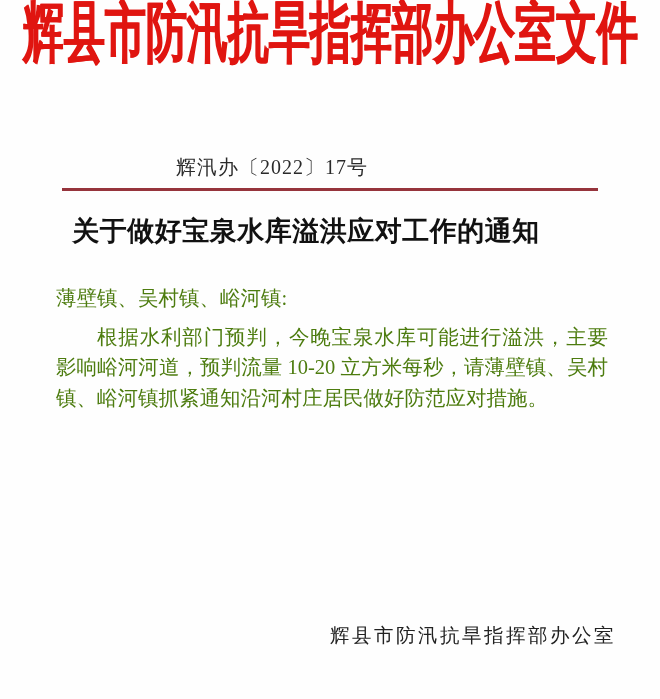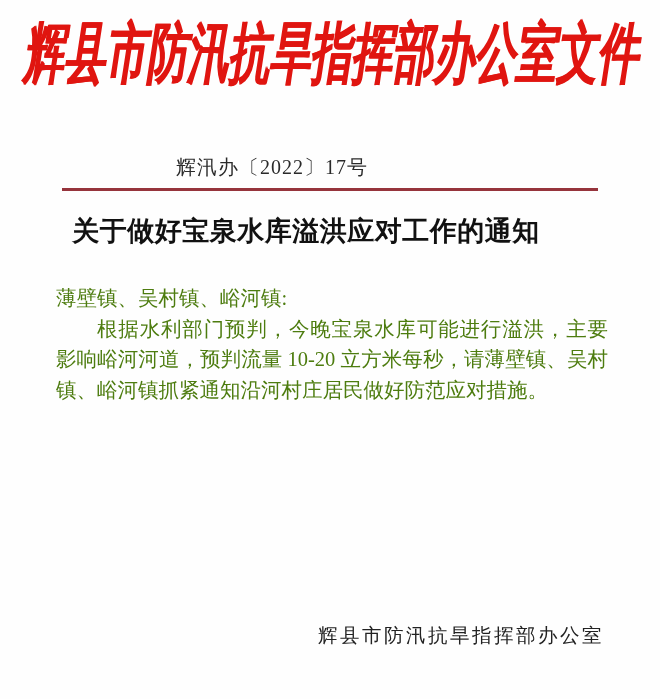--- a/index.html
+++ b/index.html
@@ -18,23 +18,22 @@
     background: #fefefe;
   }
   
   .letterhead {
     position: absolute;
     top: 6px;
     left: 0;
     width: 660px;
     height: 96px;
     display: flex;
-    align-items: center;
+    align-items: flex-start;
     justify-content: center;
-    font-style: italic;
   }
   .letterhead-text {
     font-size: 41px;
     font-weight: bold;
     color: #e01510;
     letter-spacing: 0px;
     white-space: nowrap;
     transform: scaleY(1.62);
     transform-origin: center;
     text-shadow: 1px 0 0 #e01510;
@@ -76,26 +75,26 @@
     position: absolute;
     top: 283px;
     left: 56px;
     width: 552px;
     font-size: 20.5px;
     line-height: 30.6px;
     color: #4d7c0f;
     text-align: justify;
   }
   .salutation { text-indent: 0; }
-  .para { text-indent: 2em; }
+  .para { text-indent: 2em; margin-top: 8px; }
   
   .signature-block {
     position: absolute;
     top: 622px;
-    right: 56px;
+    right: 44px;
     text-align: center;
   }
   .signature-line {
     font-size: 19.5px;
     letter-spacing: 2.5px;
     color: #222;
     white-space: nowrap;
   }
   .date-line {
     margin-top: 12px;

